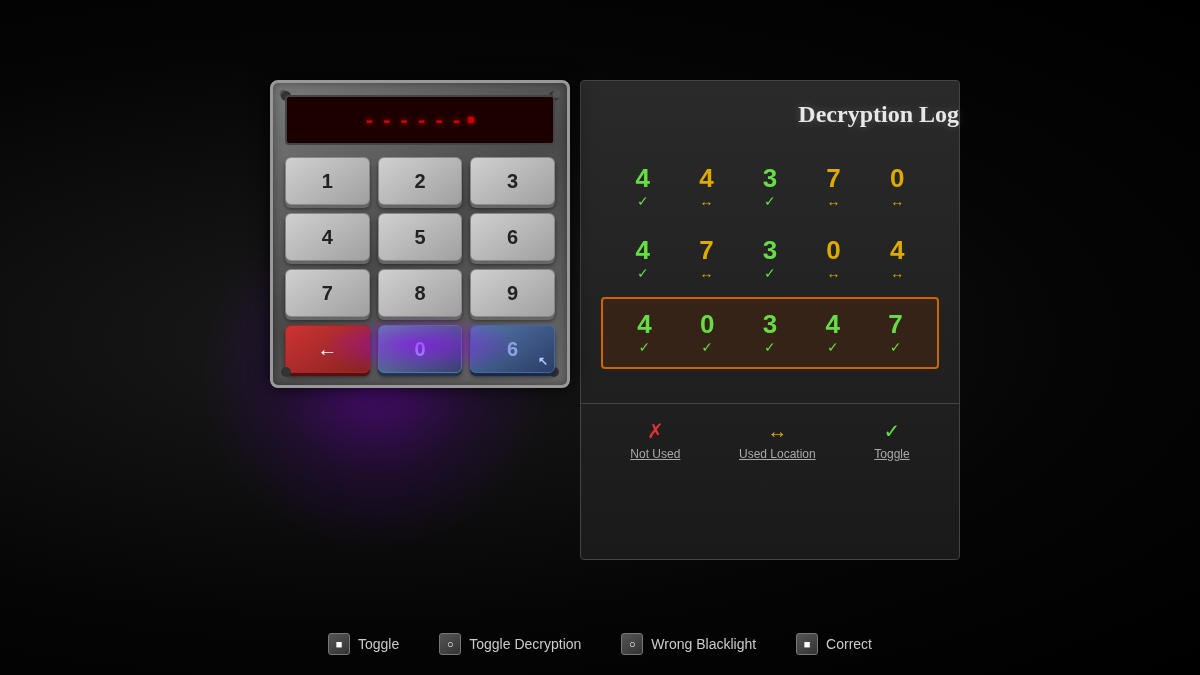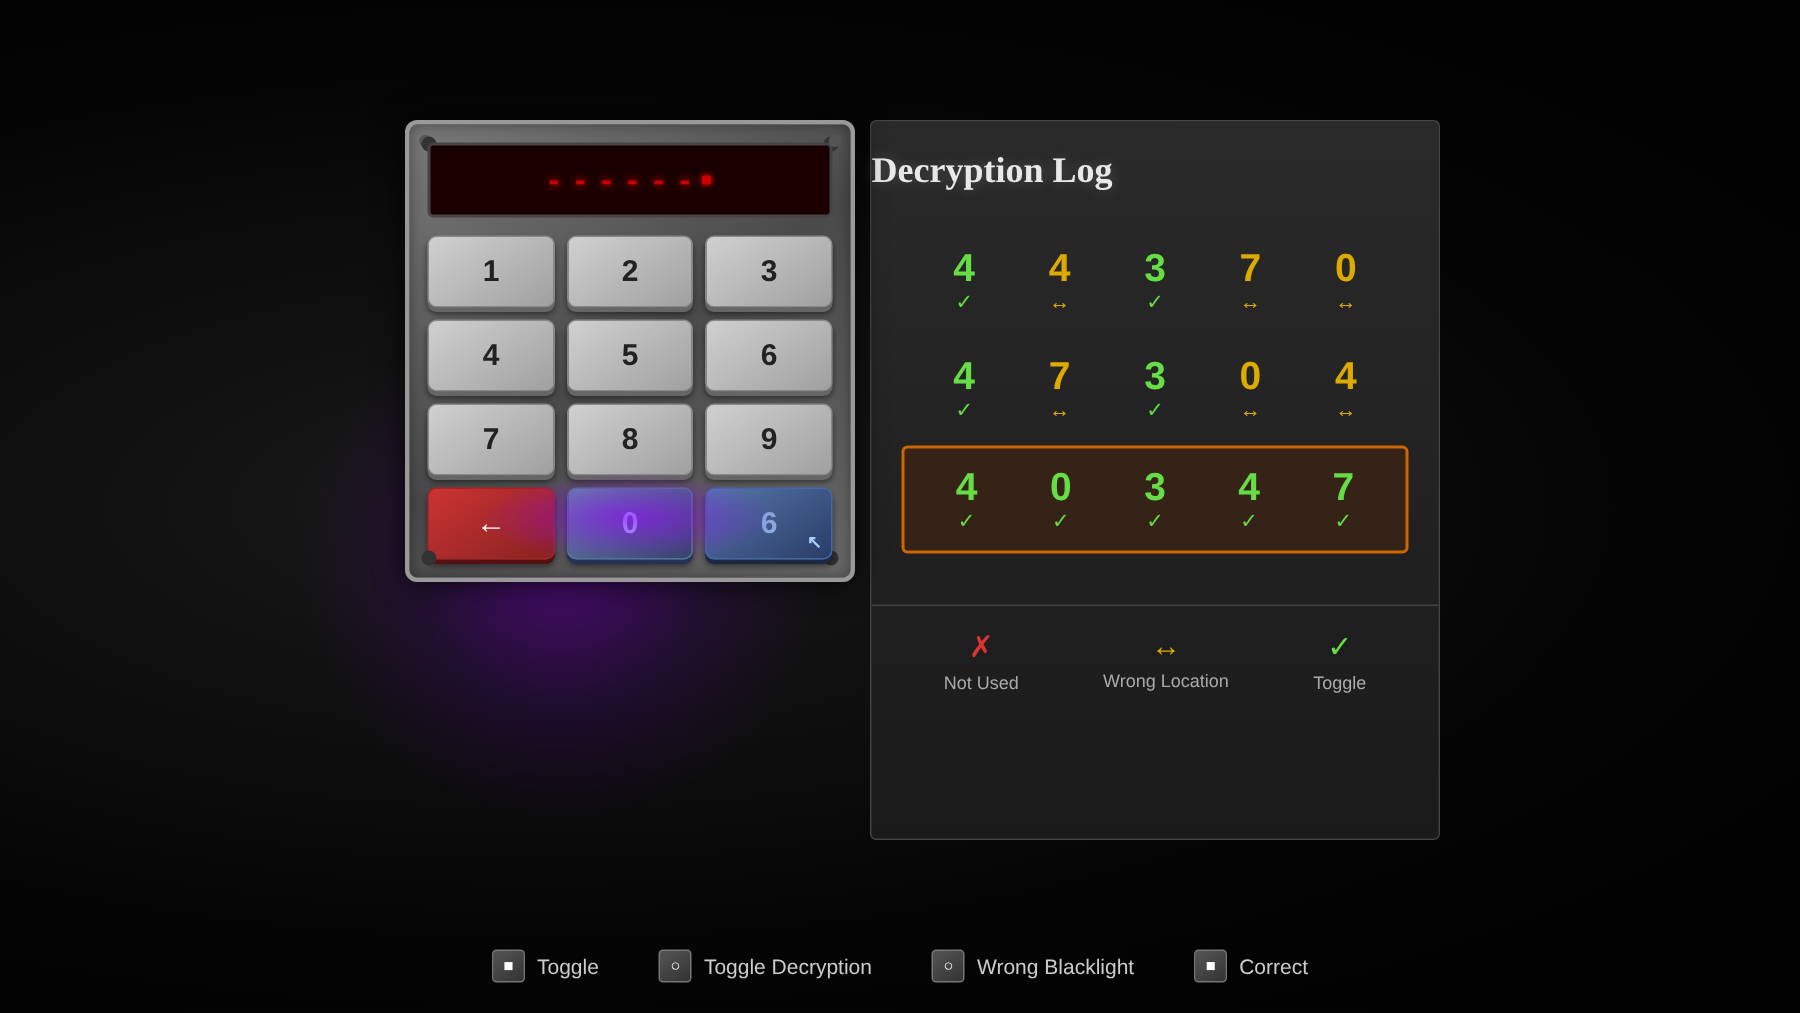--- a/index.html
+++ b/index.html
@@ -172,21 +172,21 @@
     .log-panel {
       width: 380px;
       background: linear-gradient(180deg, #2a2a2a 0%, #1a1a1a 100%);
       border: 1px solid #444;
       border-radius: 4px;
       padding: 0;
       min-height: 480px;
     }
 
     .log-title {
-      text-align: left;
+      text-align: right;
       color: #e8e8e8;
       font-size: 24px;
       font-weight: bold;
       padding: 20px 0 15px;
       font-family: Georgia, serif;
       text-shadow: 0 0 10px rgba(255,255,255,0.2);
     }
 
     
     .log-rows {
@@ -245,20 +245,21 @@
       gap: 4px;
     }
 
     .legend-icon {
       font-size: 20px;
     }
 
     .legend-label {
       font-size: 12px;
       color: #aaa;
+      text-decoration: underline;
     }
 
     .icon-red { color: #dd3333; }
     .icon-yellow { color: #ddaa00; }
     .icon-green { color: #66dd44; }
 
     
     .bottom-bar {
       position: absolute;
       bottom: 20px;
@@ -419,21 +420,21 @@
 
     </div>
 
     <div class="legend">
       <div class="legend-item">
         <span class="legend-icon icon-red">✗</span>
         <span class="legend-label">Not Used</span>
       </div>
       <div class="legend-item">
         <span class="legend-icon icon-yellow">↔</span>
-        <span class="legend-label">Wrong Location</span>
+        <span class="legend-label">Used Location</span>
       </div>
       <div class="legend-item">
         <span class="legend-icon icon-green">✓</span>
         <span class="legend-label">Toggle</span>
       </div>
     </div>
   </div>
 </div>
 
 <div class="bottom-bar">

